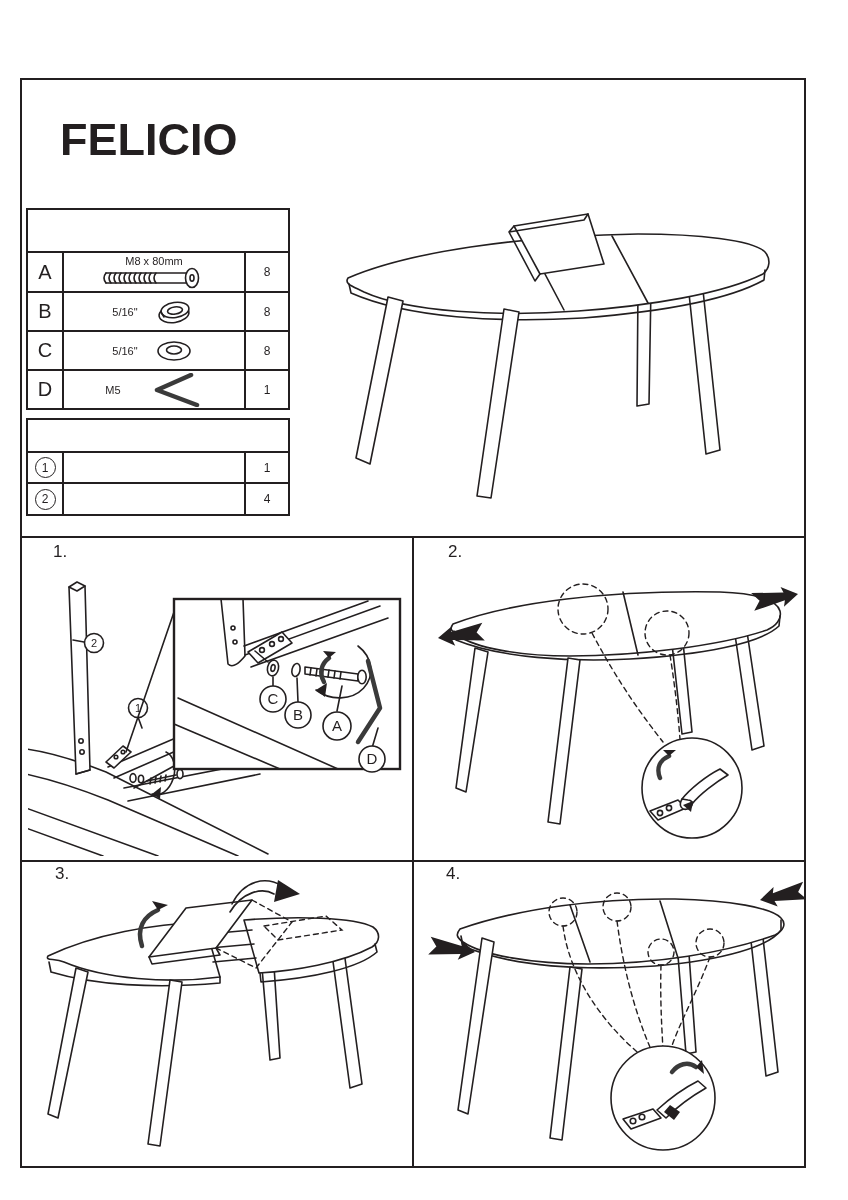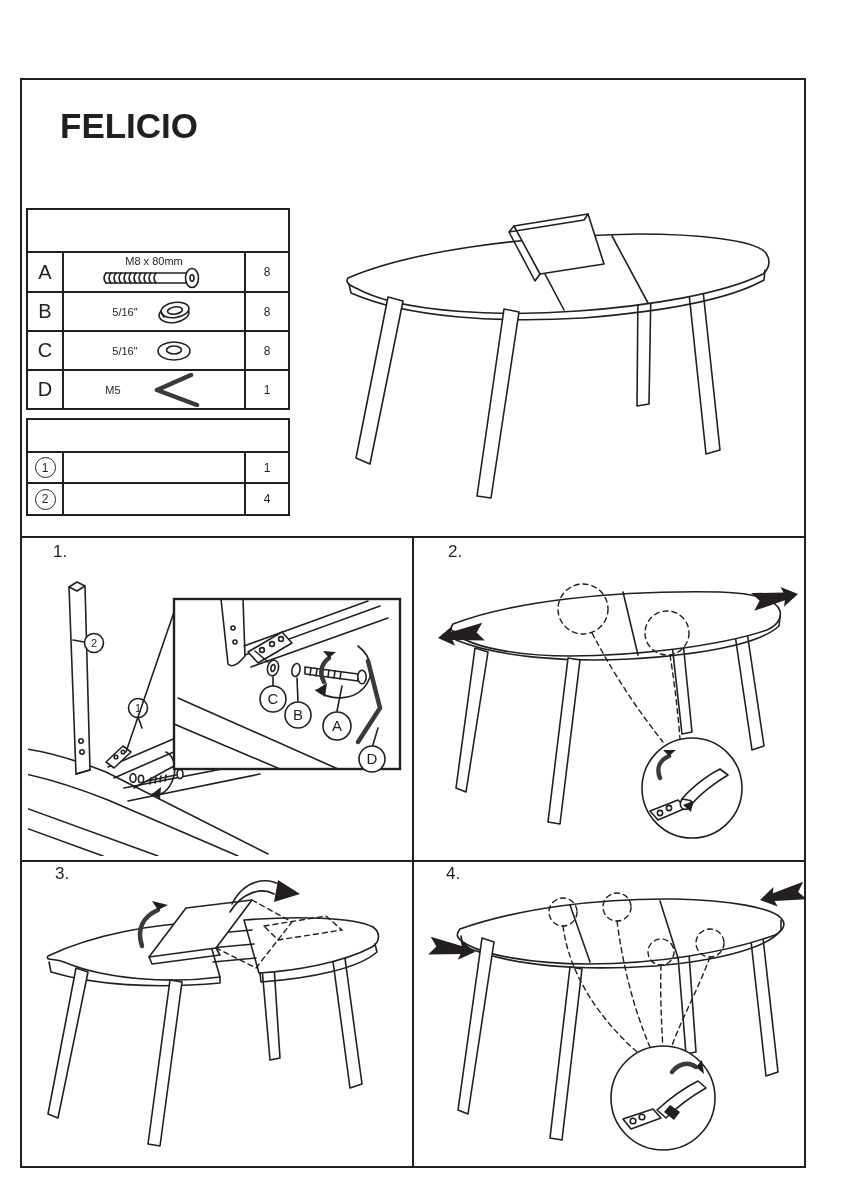--- a/index.html
+++ b/index.html
@@ -1,19 +1,19 @@
 <!DOCTYPE html>
 <html><head>
 <meta charset="utf-8">
 <style>
   html,body{margin:0;padding:0;background:#fff;}
   .page{position:relative;width:848px;height:1200px;background:#ffffff;overflow:hidden;
         font-family:"Liberation Sans",sans-serif;color:#231f20;}
   .frame{position:absolute;left:20px;top:78px;width:786px;height:1090px;border:2px solid #231f20;box-sizing:border-box;}
-  .title{position:absolute;left:60px;top:106px;font-size:35px;font-weight:700;letter-spacing:0px;}
+  .title{position:absolute;left:60px;top:114px;font-size:45px;font-weight:700;letter-spacing:0px;}
   
   .hline1{position:absolute;left:20px;top:536px;width:786px;height:2px;background:#231f20;}
   .hline2{position:absolute;left:20px;top:860px;width:786px;height:2px;background:#231f20;}
   .vline{position:absolute;left:412px;top:536px;width:2px;height:632px;background:#231f20;}
   .step-label{position:absolute;font-size:17px;font-weight:400;}
   
   .tbl{position:absolute;left:26px;width:264px;border:2px solid #231f20;box-sizing:border-box;background:#fff;}
   .tbl .row{display:flex;border-top:2px solid #231f20;box-sizing:border-box;}
   .tbl .row:first-child{border-top:none;}
   .cell{box-sizing:border-box;display:flex;align-items:center;justify-content:center;}

